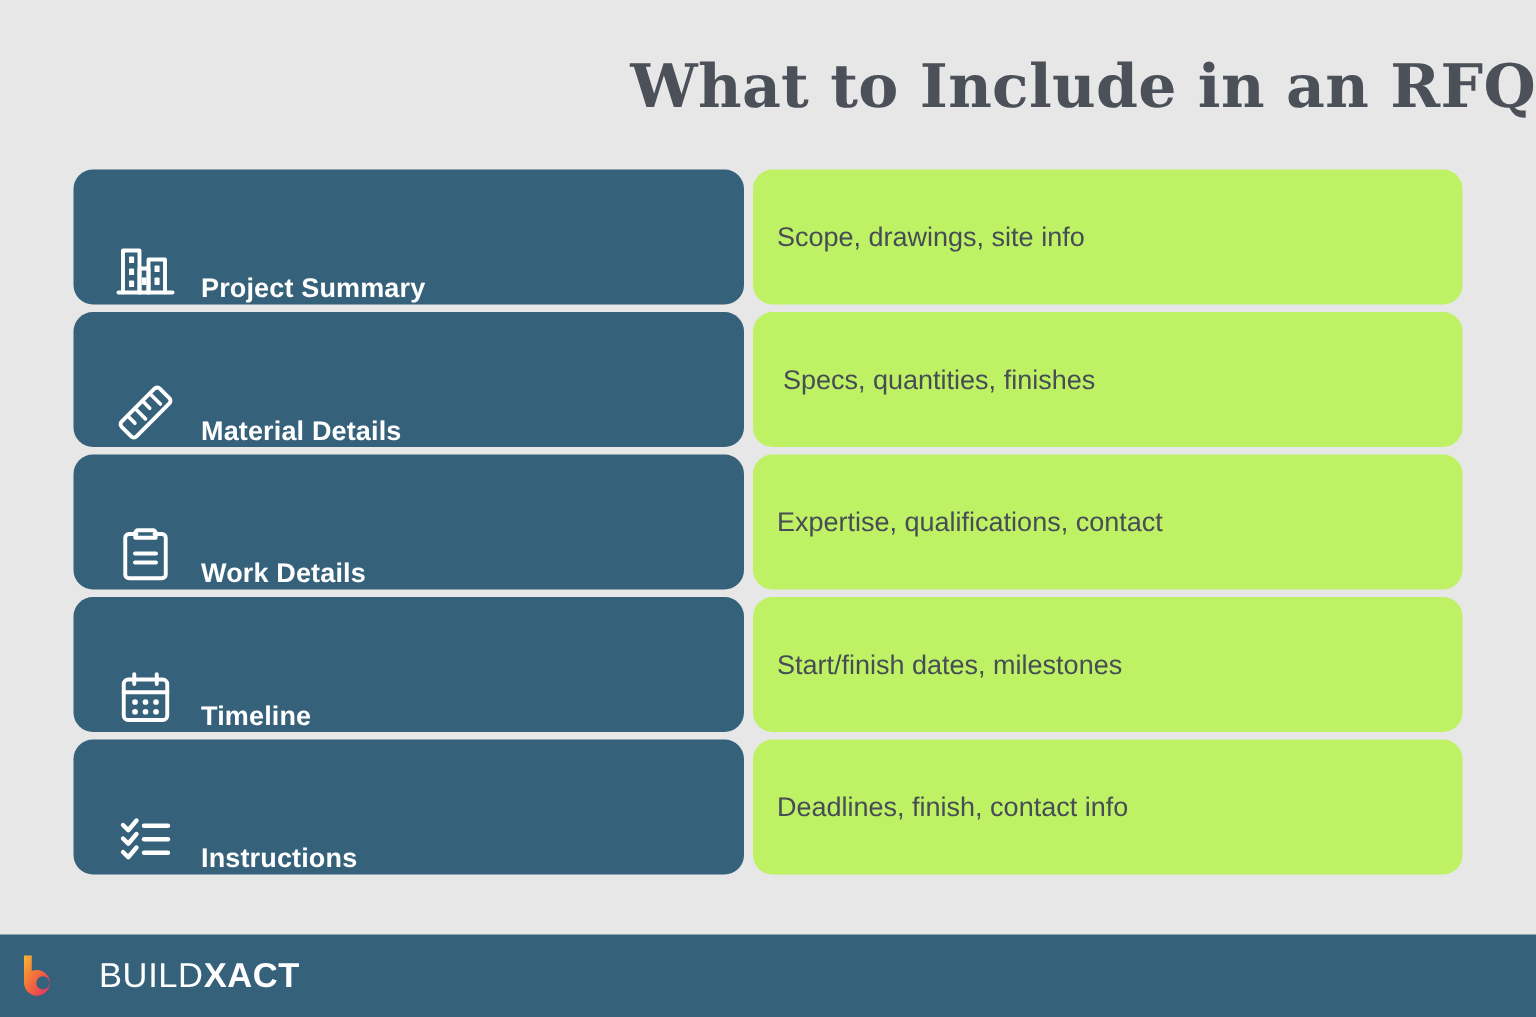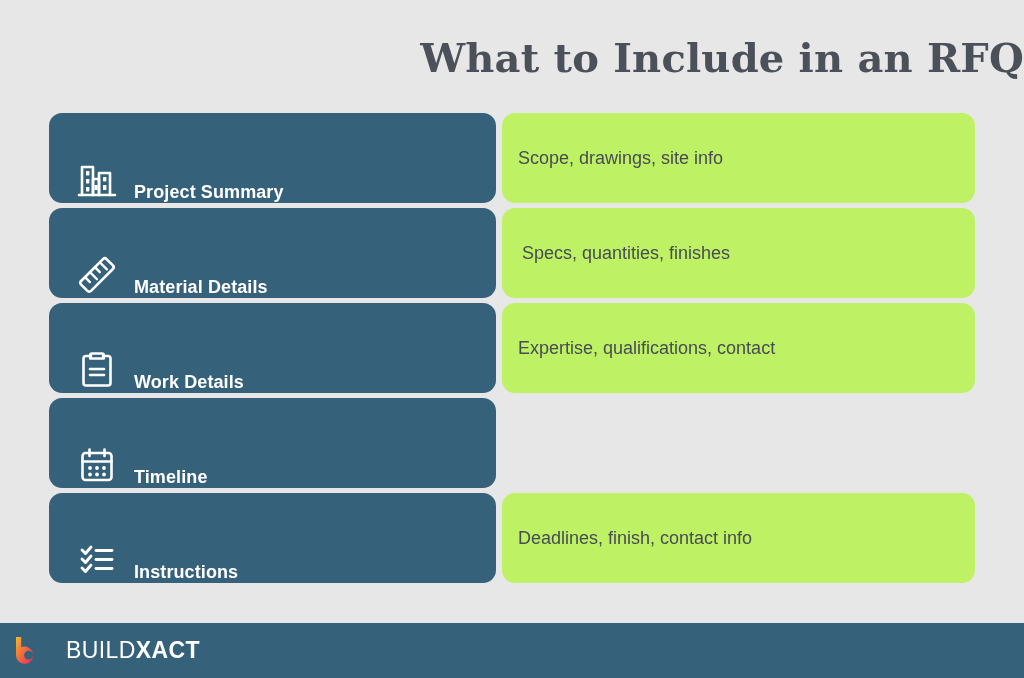--- a/index.html
+++ b/index.html
@@ -233,20 +233,23 @@
               <circle cx="15" cy="25" r="1.9"></circle>
               <circle cx="22" cy="25" r="1.9"></circle>
               <circle cx="29" cy="25" r="1.9"></circle>
               <circle cx="15" cy="31.5" r="1.9"></circle>
               <circle cx="22" cy="31.5" r="1.9"></circle>
               <circle cx="29" cy="31.5" r="1.9"></circle>
             </g>
           </svg>
         </span>
         <span class="label-text">Timeline</span>
+      </div>
+      <div class="desc-card">
+        <span class="desc-text">Start/finish dates, milestones</span>
       </div>
     </div>
 
     <div class="row">
       <div class="label-card">
         <span class="icon-box">
           <svg width="44" height="44" viewBox="0 0 44 44">
             <g fill="none" stroke="#ffffff" stroke-width="2.9" stroke-linecap="round" stroke-linejoin="round">
               <polyline points="7,12 10.5,15.5 16,9"></polyline>
               <polyline points="7,21 10.5,24.5 16,18"></polyline>

